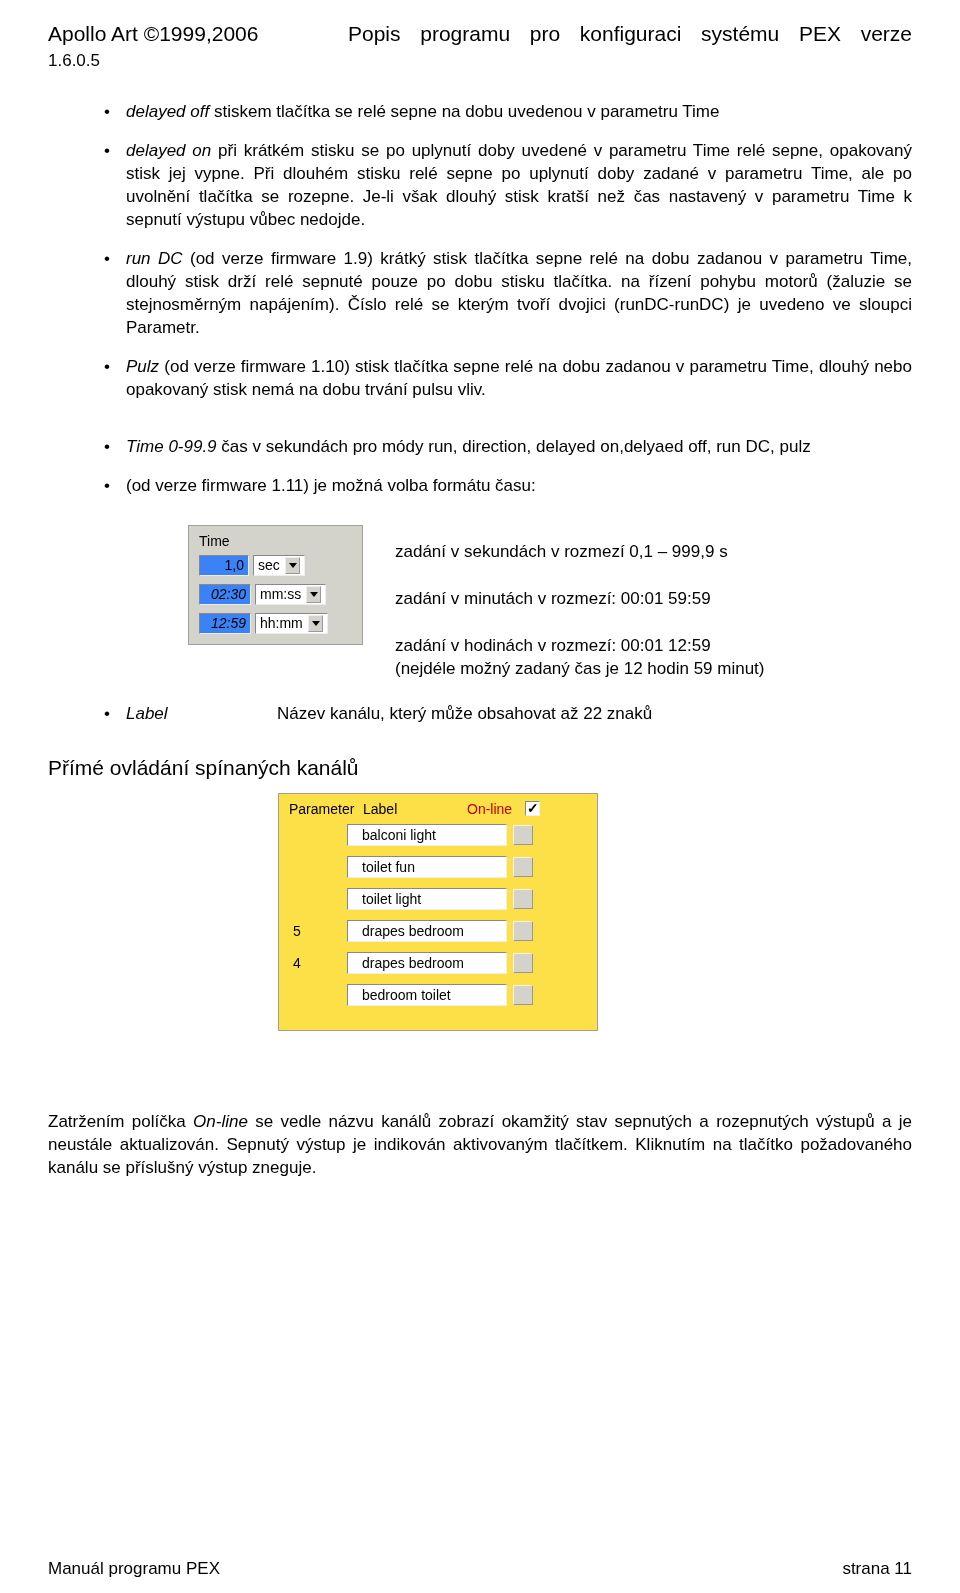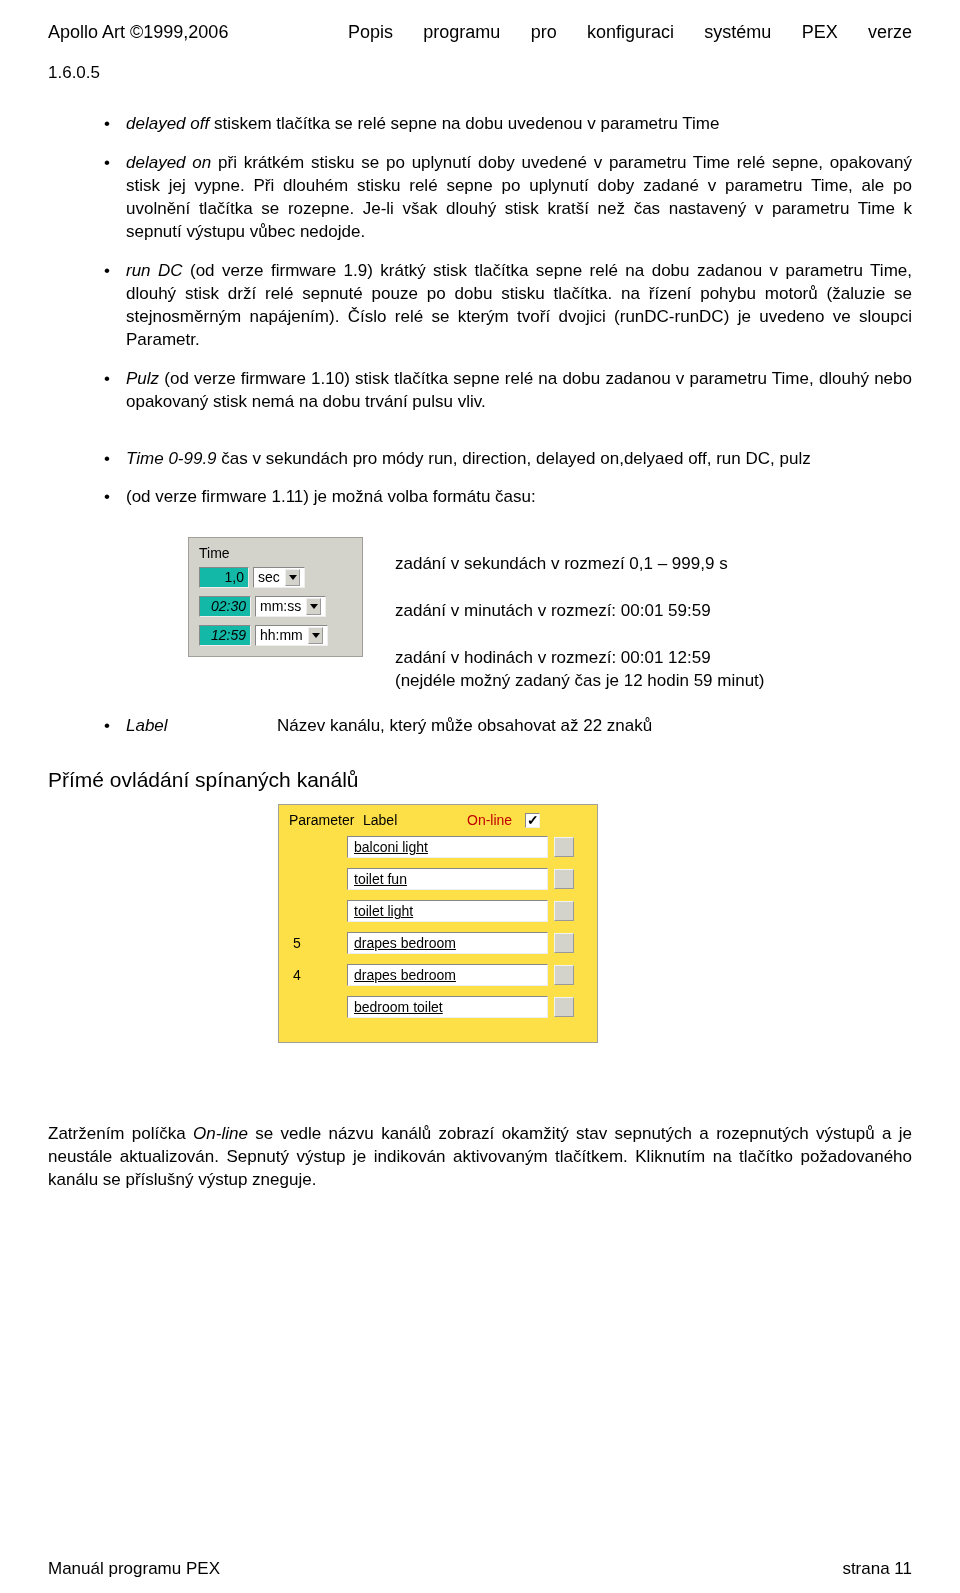--- a/index.html
+++ b/index.html
@@ -14,22 +14,22 @@
     width: 960px;
   }
   .page {
     padding: 20px 48px 30px 48px;
     min-height: 1593px;
     position: relative;
   }
   .header-row {
     display: flex;
     justify-content: center;
-    font-size: 18px;
-    margin-bottom: 18px;
+    font-size: 21px;
+    margin-bottom: 2px;
   }
   .header-left {
     width: 300px;
   }
   .header-center {
     flex: 1;
     text-align: justify;
     text-align-last: justify;
   }
   .header-sub {
@@ -76,21 +76,21 @@
     margin-bottom: 4px;
   }
   .time-row {
     display: flex;
     align-items: center;
     margin-bottom: 8px;
     gap: 4px;
   }
   .time-row:last-child { margin-bottom: 0; }
   .tf-input {
-    background: #14b8a6;
+    background: #3b82f6;
     border-top: 1px solid #888;
     border-left: 1px solid #888;
     border-right: 1px solid #eee;
     border-bottom: 1px solid #eee;
     padding: 1px 4px;
     font-size: 14px;
     text-align: right;
     height: 21px;
     line-height: 17px;
   }
@@ -189,26 +189,25 @@
     width: 52px;
     text-align: left;
     padding-left: 4px;
   }
   .ch-row .label-input {
     background: #fff;
     border-top: 1px solid #888;
     border-left: 1px solid #888;
     border-right: 1px solid #eee;
     border-bottom: 1px solid #eee;
-    width: 201px;
+    width: 160px;
     height: 22px;
-    padding: 1px 6px;
+    padding: 1px 14px;
     font-size: 14px;
     line-height: 18px;
-    text-decoration: underline;
   }
   .ch-row .state-btn {
     background: #d3d3cc;
     border: 1px solid #999;
     border-top-color: #f2f2f0;
     border-left-color: #f2f2f0;
     width: 20px;
     height: 20px;
   }
   .bottom-para {

